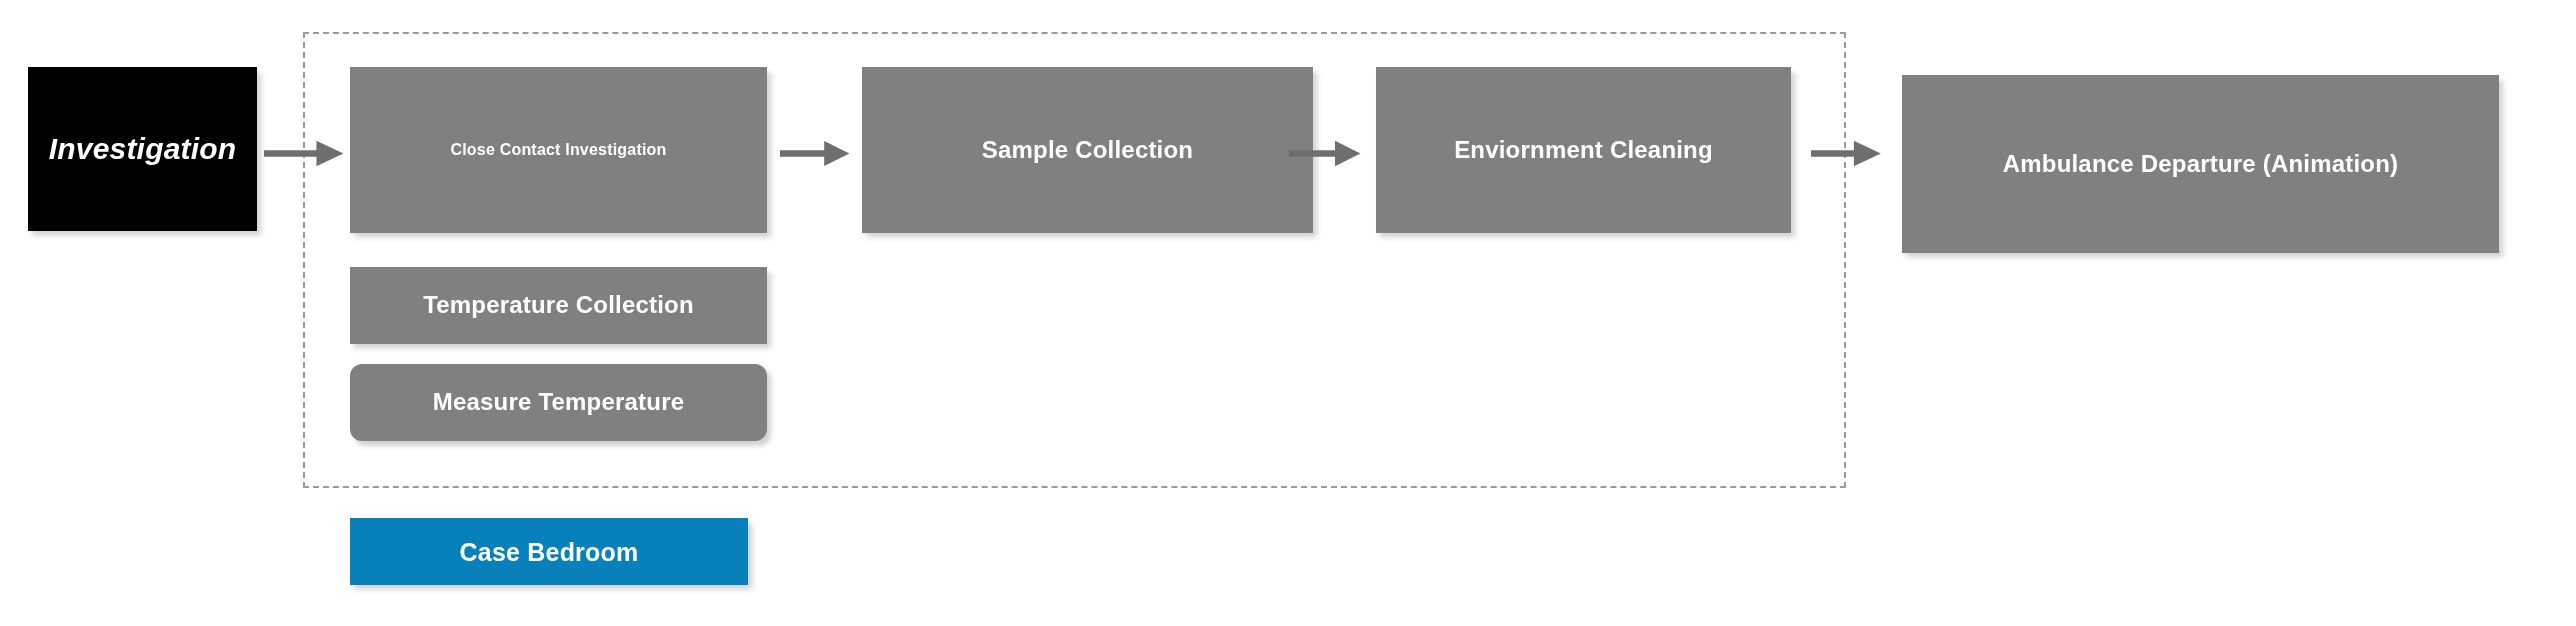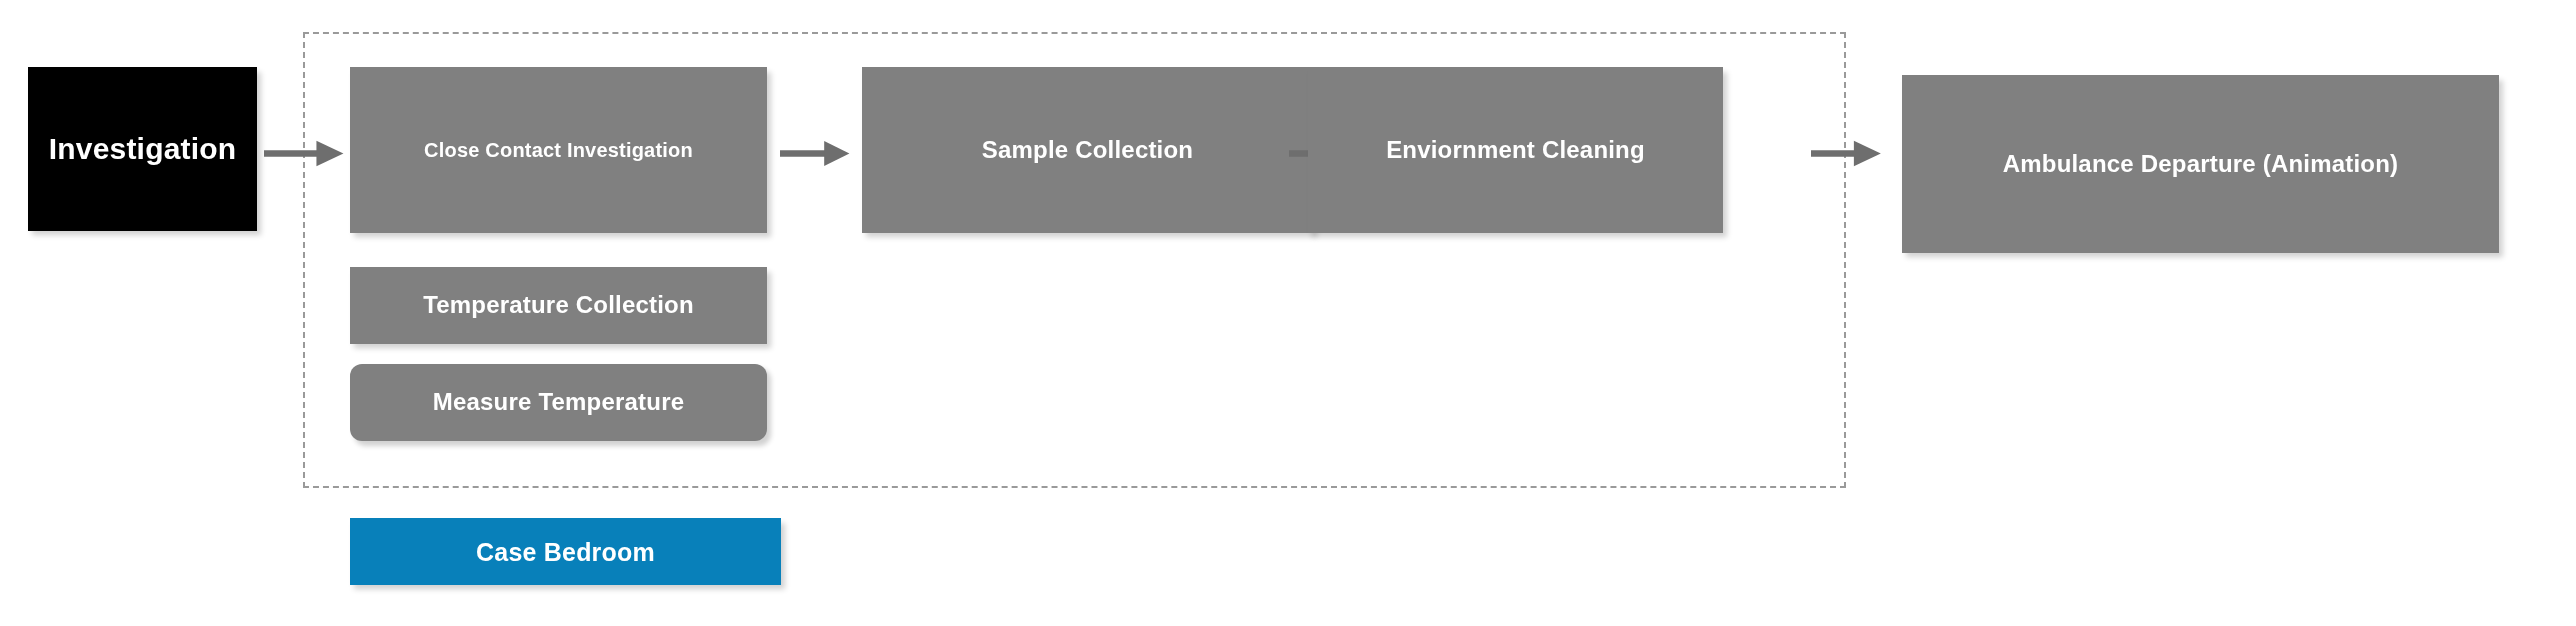--- a/index.html
+++ b/index.html
@@ -26,21 +26,21 @@
     align-items: center;
     justify-content: center;
     text-align: center;
     color: #ffffff;
     font-weight: bold;
     letter-spacing: 0.2px;
     box-shadow: 4px 4.7px 5.5px rgba(0,0,0,0.18);
     padding: 0 8px;
     line-height: 1.2;
   }
-  .node.black  { background: #000000; }
+  .node.black  { background: #000000; font-style: italic; }
   .node.gray   { background: #808080; }
   .node.blue   { background: #0880ba; }
 
   
   .dashed-zone {
     position: absolute;
     box-sizing: border-box;
     border: 2.4px dashed #9a9a9a;
     background: transparent;
   }
@@ -63,21 +63,21 @@
     <span>Investigation</span>
   </div>
 
   <span class="arrow" style="left:264px; top:136px; width:81px; height:35px;">
     <svg width="81" height="35" viewBox="0 0 102 44">
       <line x1="0" y1="22" x2="72" y2="22" stroke="#6e6e6e" stroke-width="8"></line>
       <polygon points="66,6 100,22 66,38" fill="#6e6e6e"></polygon>
     </svg>
   </span>
 
-  <div class="node gray" style="left:350px; top:67px; width:417px; height:166px; font-size:20px;">
+  <div class="node gray" style="left:350px; top:67px; width:417px; height:166px; font-size:16px;">
     <span>Close Contact Investigation</span>
   </div>
 
   <span class="arrow" style="left:780px; top:136px; width:71px; height:35px;">
     <svg width="71" height="35" viewBox="0 0 90 44">
       <line x1="0" y1="22" x2="62" y2="22" stroke="#6e6e6e" stroke-width="8"></line>
       <polygon points="56,6 88,22 56,38" fill="#6e6e6e"></polygon>
     </svg>
   </span>
 
@@ -85,21 +85,21 @@
     <span>Sample Collection</span>
   </div>
 
   <span class="arrow" style="left:1289px; top:136px; width:73px; height:35px;">
     <svg width="73" height="35" viewBox="0 0 92 44">
       <line x1="0" y1="22" x2="64" y2="22" stroke="#6e6e6e" stroke-width="8"></line>
       <polygon points="58,6 90,22 58,38" fill="#6e6e6e"></polygon>
     </svg>
   </span>
 
-  <div class="node gray" style="left:1308px; top:67px; width:415px; height:166px; font-size:24px;align-items:center;">
+  <div class="node gray" style="left:1376px; top:67px; width:415px; height:166px; font-size:24px;align-items:center;">
     <span>Enviornment Cleaning</span>
   </div>
 
   <span class="arrow" style="left:1811px; top:136px; width:73px; height:35px;">
     <svg width="73" height="35" viewBox="0 0 92 44">
       <line x1="0" y1="22" x2="60" y2="22" stroke="#6e6e6e" stroke-width="8"></line>
       <polygon points="54,6 88,22 54,38" fill="#6e6e6e"></polygon>
     </svg>
   </span>
 
@@ -108,19 +108,19 @@
   </div>
 
   <div class="node gray" style="left:350px; top:267px; width:417px; height:77px; font-size:24px;">
     <span>Temperature Collection</span>
   </div>
 
   <div class="node gray" style="left:350px; top:364px; width:417px; height:77px; font-size:24px;border-radius:12px;">
     <span>Measure Temperature</span>
   </div>
 
-  <div class="node blue" style="left:350px; top:518px; width:431px; height:67px; font-size:25px;">
+  <div class="node blue" style="left:350px; top:518px; width:398px; height:67px; font-size:25px;">
     <span>Case Bedroom</span>
   </div>
 
 
 </div>
 
 
 </body></html>

